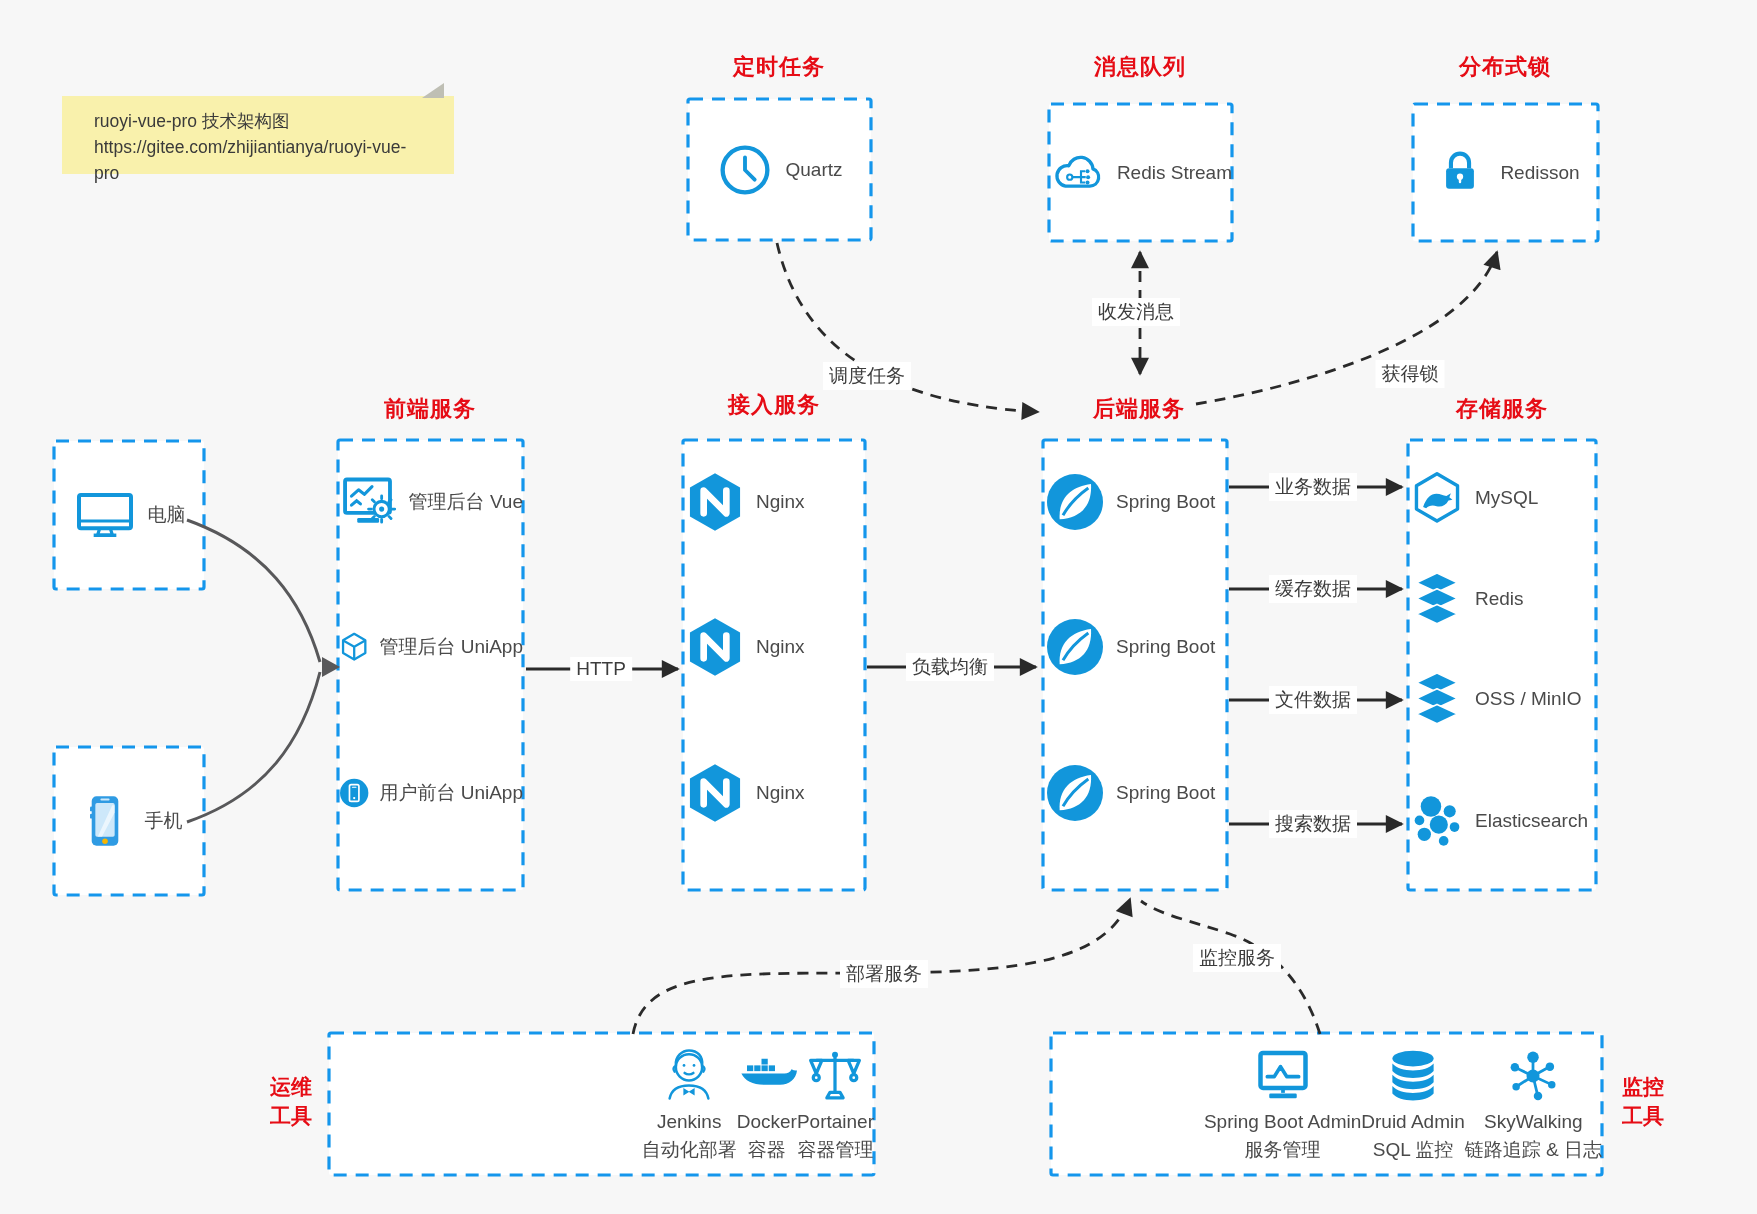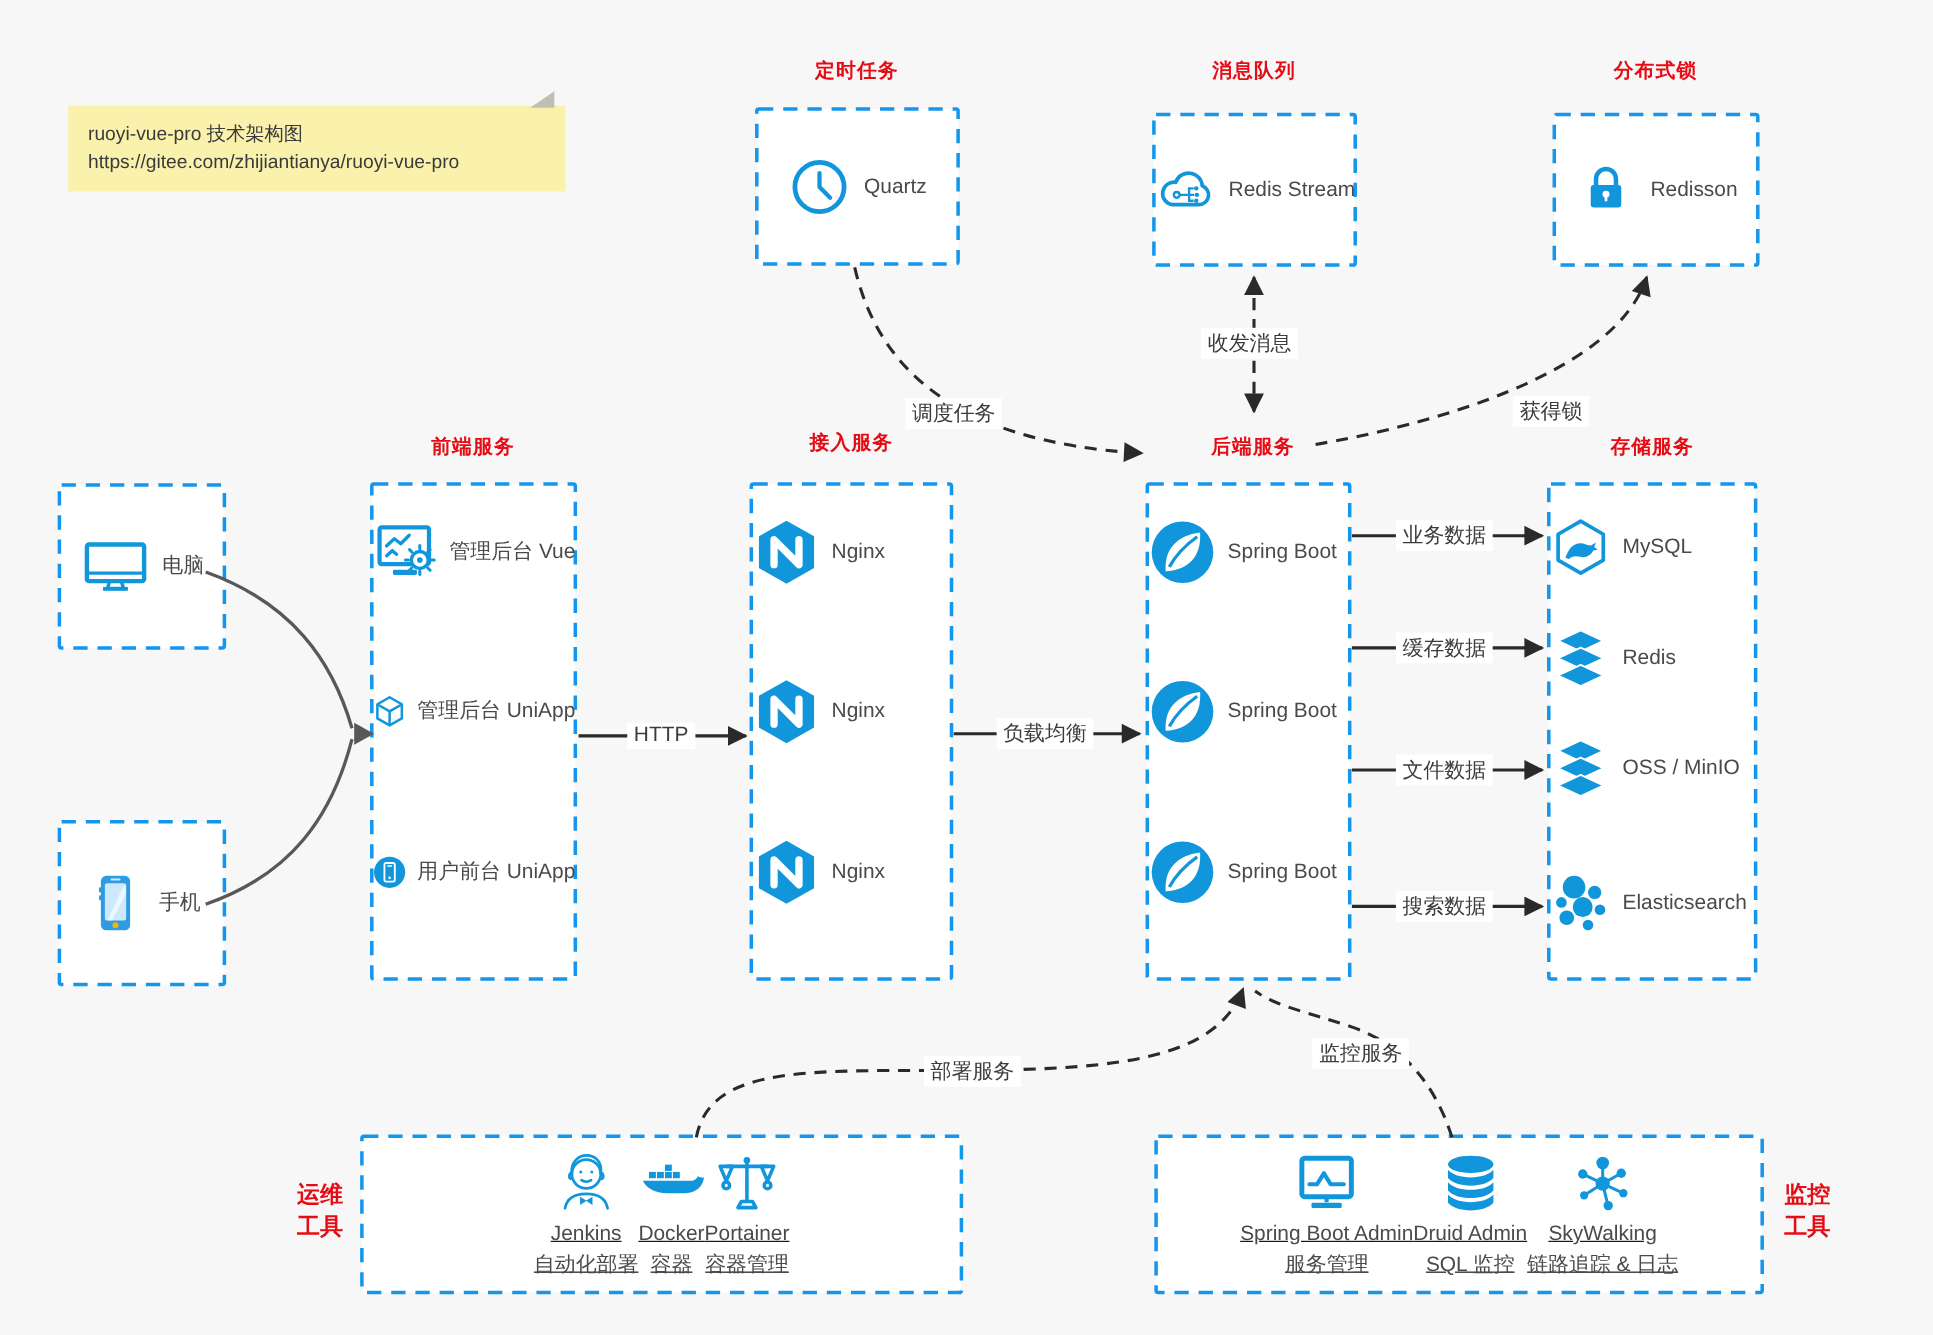--- a/index.html
+++ b/index.html
@@ -1,31 +1,31 @@
 <!DOCTYPE html>
 <html><head>
 <meta charset="utf-8">
 <style>
   html,body{margin:0;padding:0;background:#f7f7f7;}
   .canvas{position:relative;width:1757px;height:1214px;background:#f7f7f7;
           font-family:"Liberation Sans",sans-serif;overflow:hidden;}
   .wires{position:absolute;left:0;top:0;z-index:1;}
-  .note{position:absolute;left:62px;top:96px;width:452px;height:78px;background:#f9f1ac;
-        z-index:3;box-sizing:border-box;padding:12px 18px;font-size:17.5px;line-height:26px;color:#3a3a3a;}
+  .note{position:absolute;left:62px;top:96px;width:392px;height:78px;background:#f9f1ac;
+        z-index:3;box-sizing:border-box;padding:12px 32px;font-size:17.5px;line-height:26px;color:#3a3a3a;}
   .note-fold{position:absolute;right:10px;top:-13px;width:0;height:0;
         border-left:22px solid transparent;border-bottom:15px solid #bfbfb4;}
   .gtitle{position:absolute;z-index:4;transform:translateX(-50%);color:#e60c15;
-        font-size:18px;font-weight:700;white-space:nowrap;letter-spacing:1px;font-family:Liberation Mono, monospace;}
+        font-size:22px;font-weight:700;white-space:nowrap;letter-spacing:1px;font-family:Liberation Mono, monospace;}
   .side-title{position:absolute;z-index:4;transform:translateX(-50%);color:#e60c15;
         font-size:21px;font-weight:700;line-height:29px;text-align:center;}
   .vbox{position:absolute;z-index:3;display:flex;flex-direction:row;align-items:center;
         justify-content:center;gap:11px;}
   .col{position:absolute;z-index:3;}
   .node{position:absolute;left:0;right:0;display:flex;align-items:center;gap:9px;}
-  .hbox{position:absolute;z-index:3;display:flex;justify-content:center;align-items:center;text-decoration:underline;}
+  .hbox{position:absolute;z-index:3;display:flex;justify-content:flex-end;align-items:center;}
   .bitem{display:flex;flex-direction:column;align-items:center;gap:4px;}
   .nlabel,.nsub{font-size:19px;color:#4a4a4a;white-space:nowrap;line-height:24px;}
   .icon{display:block;}
   .i56{width:58px;height:58px;}
   .i62{width:64px;height:64px;}
   .i58{width:60px;height:60px;}
   .wlabel{position:absolute;z-index:4;transform:translate(-50%,-50%);background:#ffffff;
         padding:1px 6px;font-size:19px;color:#3c3c3c;white-space:nowrap;}
 </style>
 </head>

